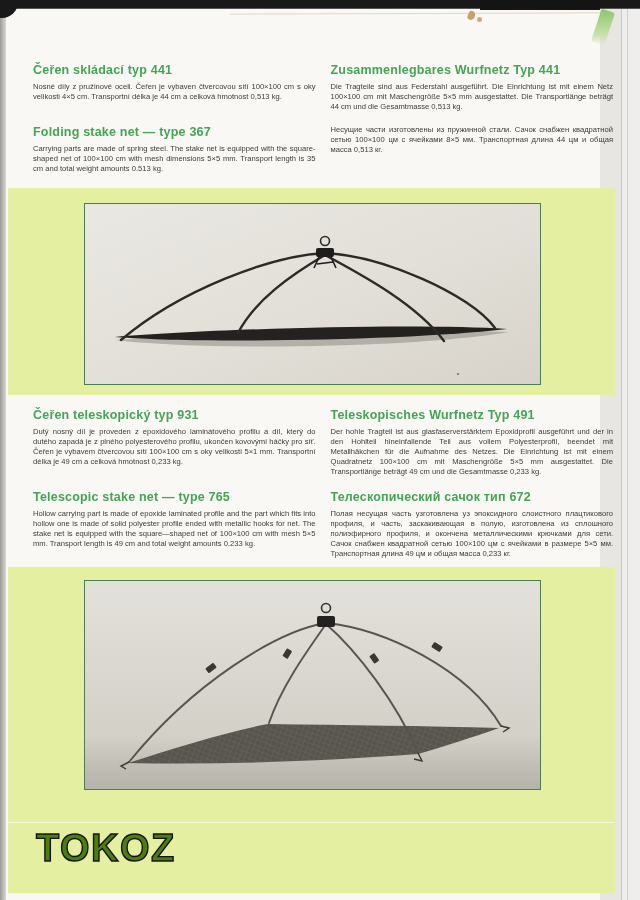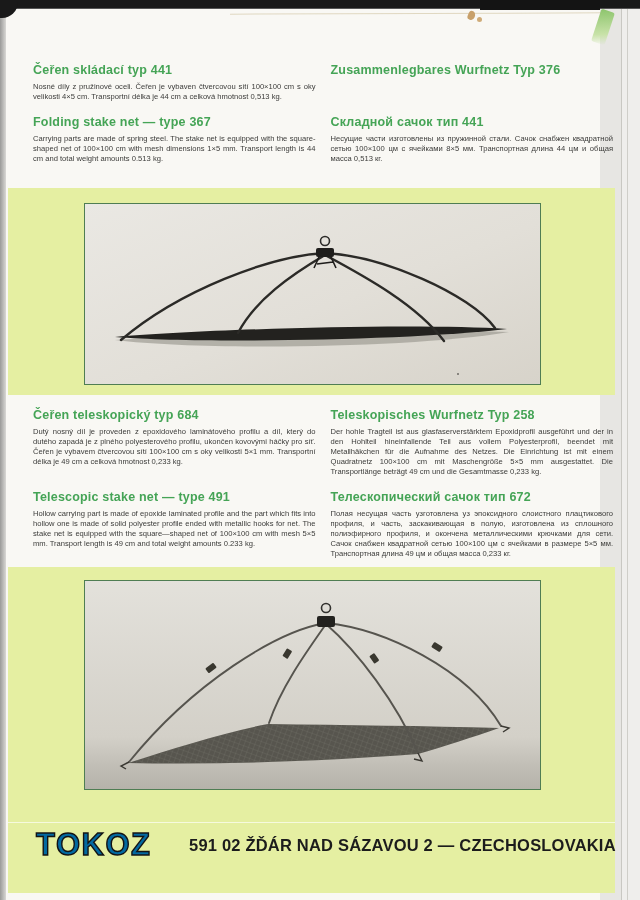--- a/index.html
+++ b/index.html
@@ -42,50 +42,50 @@
   .panel-1{top:188px;height:207px;}
   .panel-2{top:567px;height:326px;}
 
   
   .photo{position:absolute;left:84px;border:1px solid #4f7d53;overflow:hidden;}
   .photo-1{top:203px;width:455px;height:180px;}
   .photo-2{top:580px;width:455px;height:208px;}
   .photo svg{display:block;}
 
   
-  .footer-logo{position:absolute;left:36px;top:827px;font-size:31px;font-weight:bold;
-               color:#0369a1;letter-spacing:1.5px;transform:scaleY(1.02);
+  .footer-logo{position:absolute;left:36px;top:827px;font-size:38px;font-weight:bold;
+               color:#4d7c0f;letter-spacing:1.5px;transform:scaleY(1.02);
                -webkit-text-stroke:1.4px #131313;}
   .footer-address{position:absolute;left:189px;top:836px;font-size:16.5px;font-weight:bold;
                   color:#1c1c1c;letter-spacing:.2px;white-space:nowrap;}
 </style>
 </head>
 <body>
 
 <div class="page">
 
   <div class="panel panel-1"></div>
 
   <div class="panel panel-2"></div>
   <div class="crease"></div>
 
   <div class="text-grid grid-441">
     <div class="sec">
       <h3 class="sec-title">Čeřen skládací typ 441</h3>
       <p class="sec-body">Nosné díly z pružinové oceli. Čeřen je vybaven čtvercovou sítí 100×100 cm s oky velikosti 4×5 cm. Transportní délka je 44 cm a celková hmotnost 0,513 kg.</p>
     </div>
     <div class="sec">
-      <h3 class="sec-title">Zusammenlegbares Wurfnetz Typ 376</h3>
+      <h3 class="sec-title">Zusammenlegbares Wurfnetz Typ 441</h3>
+      <p class="sec-body">Die Tragteile sind aus Federstahl ausgeführt. Die Einrichtung ist mit einem Netz 100×100 cm mit Maschengröße 5×5 mm ausgestattet. Die Transportlänge beträgt 44 cm und die Gesamtmasse 0,513 kg.</p>
     </div>
     <div class="sec">
       <h3 class="sec-title">Folding stake net — type 367</h3>
-      <p class="sec-body">Carrying parts are made of spring steel. The stake net is equipped with the square-shaped net of 100×100 cm with mesh dimensions 1×5 mm. Transport length is 44 cm and total weight amounts 0.513 kg.</p>
+      <p class="sec-body">Carrying parts are made of spring steel. The stake net is equipped with the square-shaped net of 100×100 cm with mesh dimensions 5×5 mm. Transport length is 35 cm and total weight amounts 0.513 kg.</p>
     </div>
     <div class="sec">
-      <h3 class="sec-title">Складной сачок тип 441</h3>
       <p class="sec-body">Несущие части изготовлены из пружинной стали. Сачок снабжен квадратной сетью 100×100 цм с ячейками 8×5 мм. Транспортная длина 44 цм и общая масса 0,513 кг.</p>
     </div>
   </div>
 
   <div class="photo photo-1">
     <svg width="455" height="180" viewBox="0 0 455 180">
       <defs>
         <linearGradient id="bg1" x1="0" y1="0" x2="1" y2="1">
           <stop offset="0" stop-color="#eae8e3"></stop>
           <stop offset="0.55" stop-color="#e2dfd8"></stop>
@@ -108,29 +108,29 @@
       </g>
 
       <rect x="231" y="44" width="18" height="9" rx="2" fill="#1e1d1b"></rect>
       <path d="M234,53 L229,64 M246,53 L251,64 M232,60 L248,58" stroke="#1e1d1b" stroke-width="1.6" fill="none"></path>
       <circle cx="373" cy="170" r="1" fill="#6d6a64"></circle>
     </svg>
   </div>
 
   <div class="text-grid grid-491">
     <div class="sec">
-      <h3 class="sec-title">Čeřen teleskopický typ 684</h3>
+      <h3 class="sec-title">Čeřen teleskopický typ 931</h3>
       <p class="sec-body">Dutý nosný díl je proveden z epoxidového laminátového profilu a díl, který do dutého zapadá je z plného polyesterového profilu, ukončen kovovými háčky pro síť. Čeřen je vybavem čtvercovou sítí 100×100 cm s oky velikosti 5×1 mm. Transportní délka je 49 cm a celková hmotnost 0,233 kg.</p>
     </div>
     <div class="sec">
-      <h3 class="sec-title">Teleskopisches Wurfnetz Typ 258</h3>
+      <h3 class="sec-title">Teleskopisches Wurfnetz Typ 491</h3>
       <p class="sec-body">Der hohle Tragteil ist aus glasfaserverstärktem Epoxidprofil ausgeführt und der in den Hohlteil hineinfallende Teil aus vollem Polyesterprofil, beendet mit Metallhäkchen für die Aufnahme des Netzes. Die Einrichtung ist mit einem Quadratnetz 100×100 cm mit Maschengröße 5×5 mm ausgestattet. Die Transportlänge beträgt 49 cm und die Gesamtmasse 0,233 kg.</p>
     </div>
     <div class="sec">
-      <h3 class="sec-title">Telescopic stake net — type 491</h3>
+      <h3 class="sec-title">Telescopic stake net — type 765</h3>
       <p class="sec-body">Hollow carrying part is made of epoxide laminated profile and the part which fits into hollow one is made of solid polyester profile ended with metallic hooks for net. The stake net is equipped with the square—shaped net of 100×100 cm with mesh 5×5 mm. Transport length is 49 cm and total weight amounts 0.233 kg.</p>
     </div>
     <div class="sec">
       <h3 class="sec-title">Телескопический сачок тип 672</h3>
       <p class="sec-body">Полая несущая часть узготовлена уз эпоксидного слоистного плацтикового профиля, и часть, заскакивающая в полую, изготовлена из сплошного полиэфирного профиля, и окончена металлическими крючками для сети. Сачок снабжен квадратной сетью 100×100 цм с ячейками в размере 5×5 мм. Транспортная длина 49 цм и общая масса 0,233 кг.</p>
     </div>
   </div>
 
   <div class="photo photo-2">
     <svg width="455" height="208" viewBox="0 0 455 208">
@@ -170,21 +170,20 @@
         <path d="M44,181 l-8,4 l5,3"></path>
         <path d="M416,145 l8,2 l-6,4"></path>
         <path d="M333,172 l4,8 l-8,-2"></path>
       </g>
 
       <rect x="232" y="35" width="18" height="11" rx="2" fill="#23221f"></rect>
     </svg>
   </div>
 
   <div class="footer-logo">TOKOZ</div>
-  <div class="footer-address">591 02 ŽĎÁR NAD SÁZAVOU 2 — CZECHOSLOVAKIA</div>
 
   <div class="edge-right"></div>
   <div class="edge-right-line"></div>
   <div class="edge-left"></div>
   <div class="edge-top"></div>
   <div class="edge-top-right"></div>
   <div class="corner-tl"></div>
   <div class="top-faint-line"></div>
   <div class="tape-mark"></div>
   <div class="speck-a"></div>

